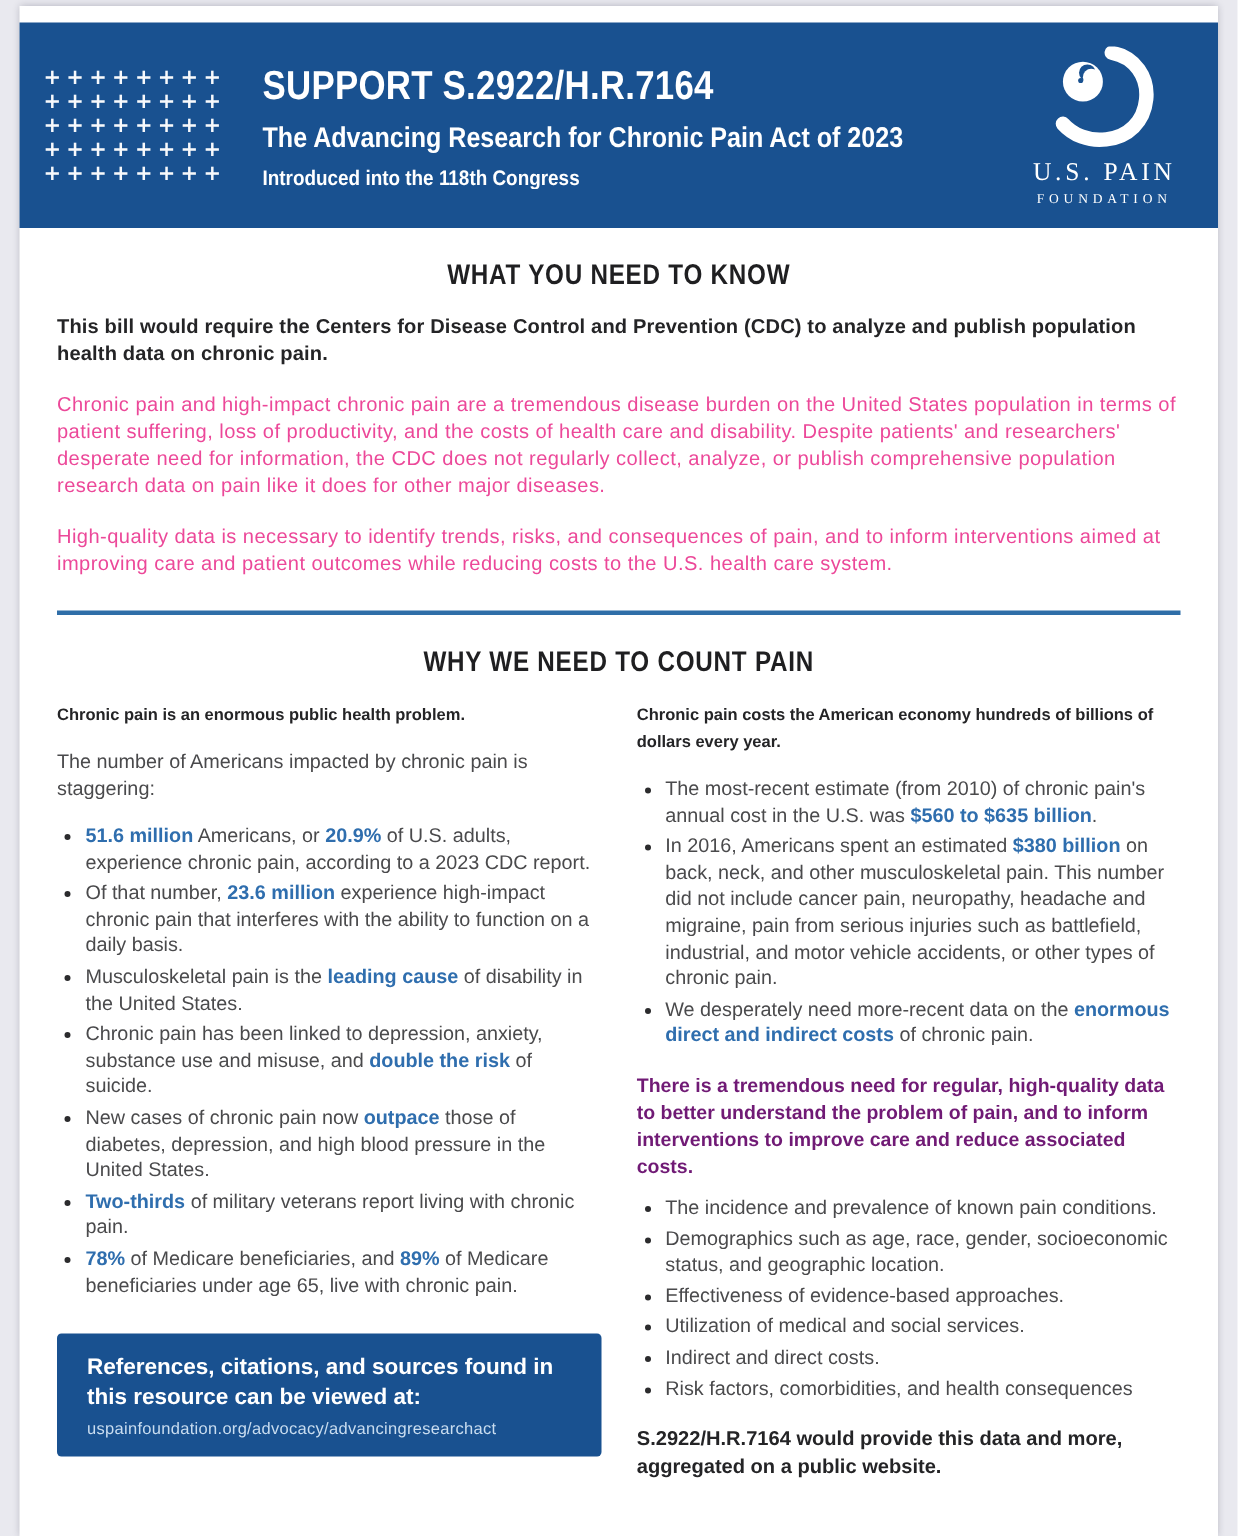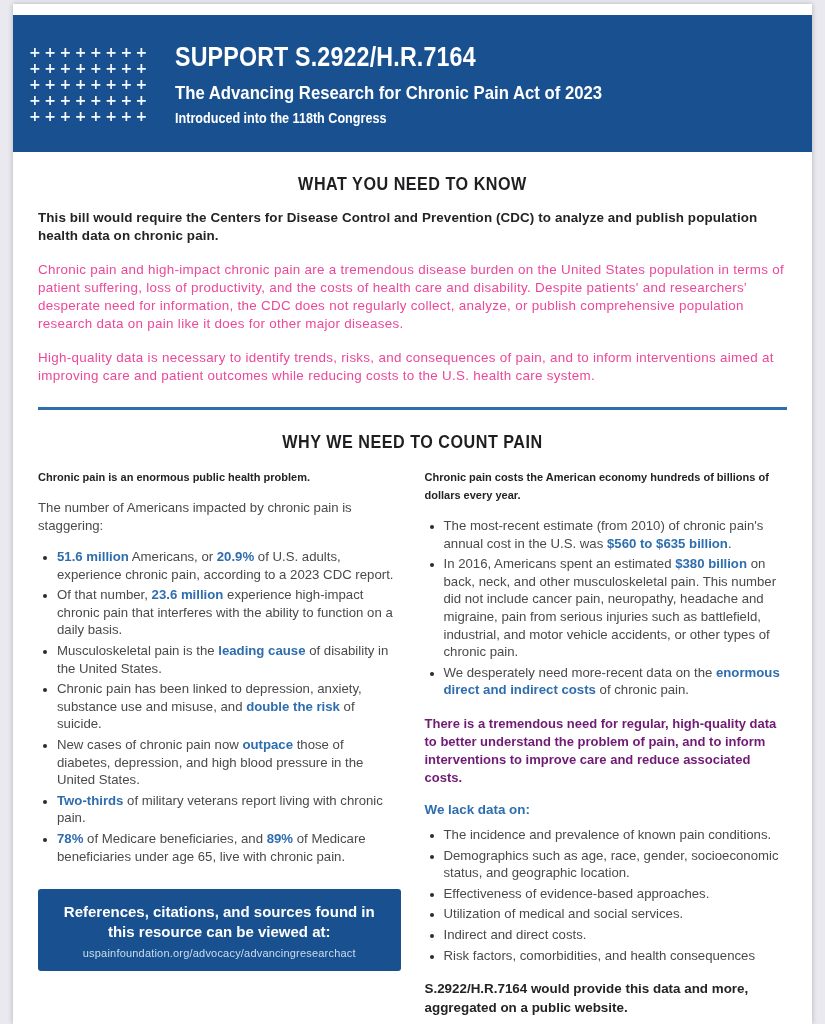--- a/index.html
+++ b/index.html
@@ -66,21 +66,21 @@
 
   .need-para { margin-top:16px; font-size:13px; font-weight:700; color:#701a75; line-height:18px; }
   .lack-heading { margin-top:15px; font-size:13.4px; font-weight:700; color:#2f6eae; }
   ul.lack { margin-top:9px; padding-left:19px; }
   ul.lack li { font-size:13.2px; color:#4a4a4c; line-height:17.6px; margin-bottom:3px; }
   ul.lack li::marker { color:#2b2b2d; font-size:12px; }
   .closing { margin-top:15px; font-size:13.4px; font-weight:700; color:#242426; line-height:19px; }
 
   .ref-box {
     margin-top:24px; background:#195190; border-radius:3px;
-    padding:13px 20px 12px; text-align:center; color:#ffffff;
+    padding:13px 20px 12px; color:#ffffff;
   }
   .ref-text { font-size:15px; font-weight:700; line-height:20px; }
   .ref-url { margin-top:5px; font-size:11px; color:#c9ddf0; letter-spacing:.2px; }
 </style>
 </head>
 <body>
 
 <div class="page">
 
   <div class="header">
@@ -88,20 +88,31 @@
         <li>++++++++</li>
         <li>++++++++</li>
         <li>++++++++</li>
         <li>++++++++</li>
         <li>++++++++</li>
       </ul>
     <div class="title-block">
       <div class="h-title">SUPPORT S.2922/H.R.7164</div>
       <div class="h-sub">The Advancing Research for Chronic Pain Act of 2023</div>
       <div class="h-line3">Introduced into the 118th Congress</div>
+    </div>
+    <div class="logo">
+      <svg width="74" height="72" viewBox="0 0 100 96">
+        <path d="M57 5 C78 9 90 27 88 47 C86 67 72 81 52 83 C36 85 22 79 13 69" fill="none" stroke="#ffffff" stroke-width="13" stroke-linecap="round"></path>
+        <circle cx="31" cy="31" r="18" fill="#ffffff"></circle>
+        <circle cx="35" cy="23" r="7.5" fill="#195190"></circle>
+        <circle cx="38.5" cy="27" r="7.5" fill="#ffffff"></circle>
+        <circle cx="29" cy="30" r="2.3" fill="#195190"></circle>
+      </svg>
+      <div class="logo-name">U.S. PAIN</div>
+      <div class="logo-sub">FOUNDATION</div>
     </div>
   </div>
 
   <div class="content">
 
     <div class="sec-heading">WHAT YOU NEED TO KNOW</div>
     <p class="lead">This bill would require the Centers for Disease Control and Prevention (CDC) to analyze and publish population health data on chronic pain.</p>
     <p class="para">Chronic pain and high-impact chronic pain are a tremendous disease burden on the United States population in terms of patient suffering, loss of productivity, and the costs of health care and disability. Despite patients' and researchers' desperate need for information, the CDC does not regularly collect, analyze, or publish comprehensive population research data on pain like it does for other major diseases.</p>
     <p class="para">High-quality data is necessary to identify trends, risks, and consequences of pain, and to inform interventions aimed at improving care and patient outcomes while reducing costs to the U.S. health care system.</p>
 
@@ -130,21 +141,20 @@
       </div>
 
       <div class="col">
         <div class="col-heading">Chronic pain costs the American economy hundreds of billions of dollars every year.</div>
         <ul class="bullets">
             <li>The most-recent estimate (from 2010) of chronic pain's annual cost in the U.S. was <span class="hl">$560 to $635 billion</span>.</li>
             <li>In 2016, Americans spent an estimated <span class="hl">$380 billion</span> on back, neck, and other musculoskeletal pain. This number did not include cancer pain, neuropathy, headache and migraine, pain from serious injuries such as battlefield, industrial, and motor vehicle accidents, or other types of chronic pain.</li>
             <li>We desperately need more-recent data on the <span class="hl">enormous direct and indirect costs</span> of chronic pain.</li>
           </ul>
         <p class="need-para">There is a tremendous need for regular, high-quality data to better understand the problem of pain, and to inform interventions to improve care and reduce associated costs.</p>
-        <div class="lack-heading">We lack data on:</div>
         <ul class="lack">
             <li>The incidence and prevalence of known pain conditions.</li>
             <li>Demographics such as age, race, gender, socioeconomic status, and geographic location.</li>
             <li>Effectiveness of evidence-based approaches.</li>
             <li>Utilization of medical and social services.</li>
             <li>Indirect and direct costs.</li>
             <li>Risk factors, comorbidities, and health consequences</li>
           </ul>
         <p class="closing">S.2922/H.R.7164 would provide this data and more, aggregated on a public website.</p>
       </div>

